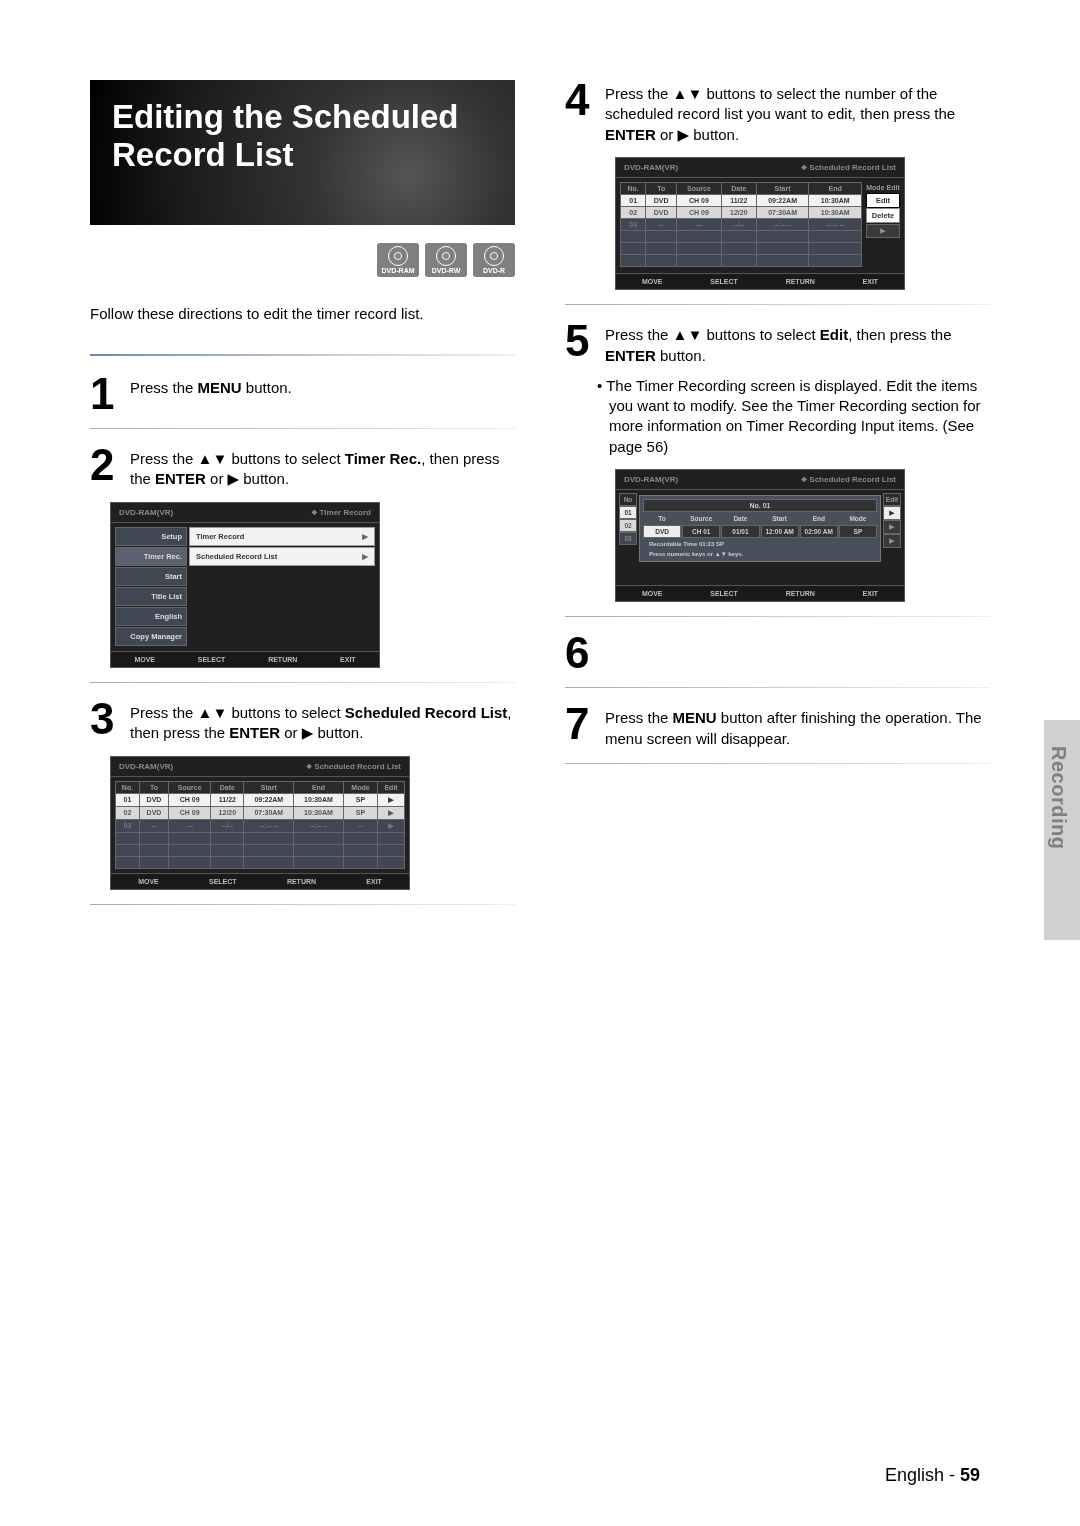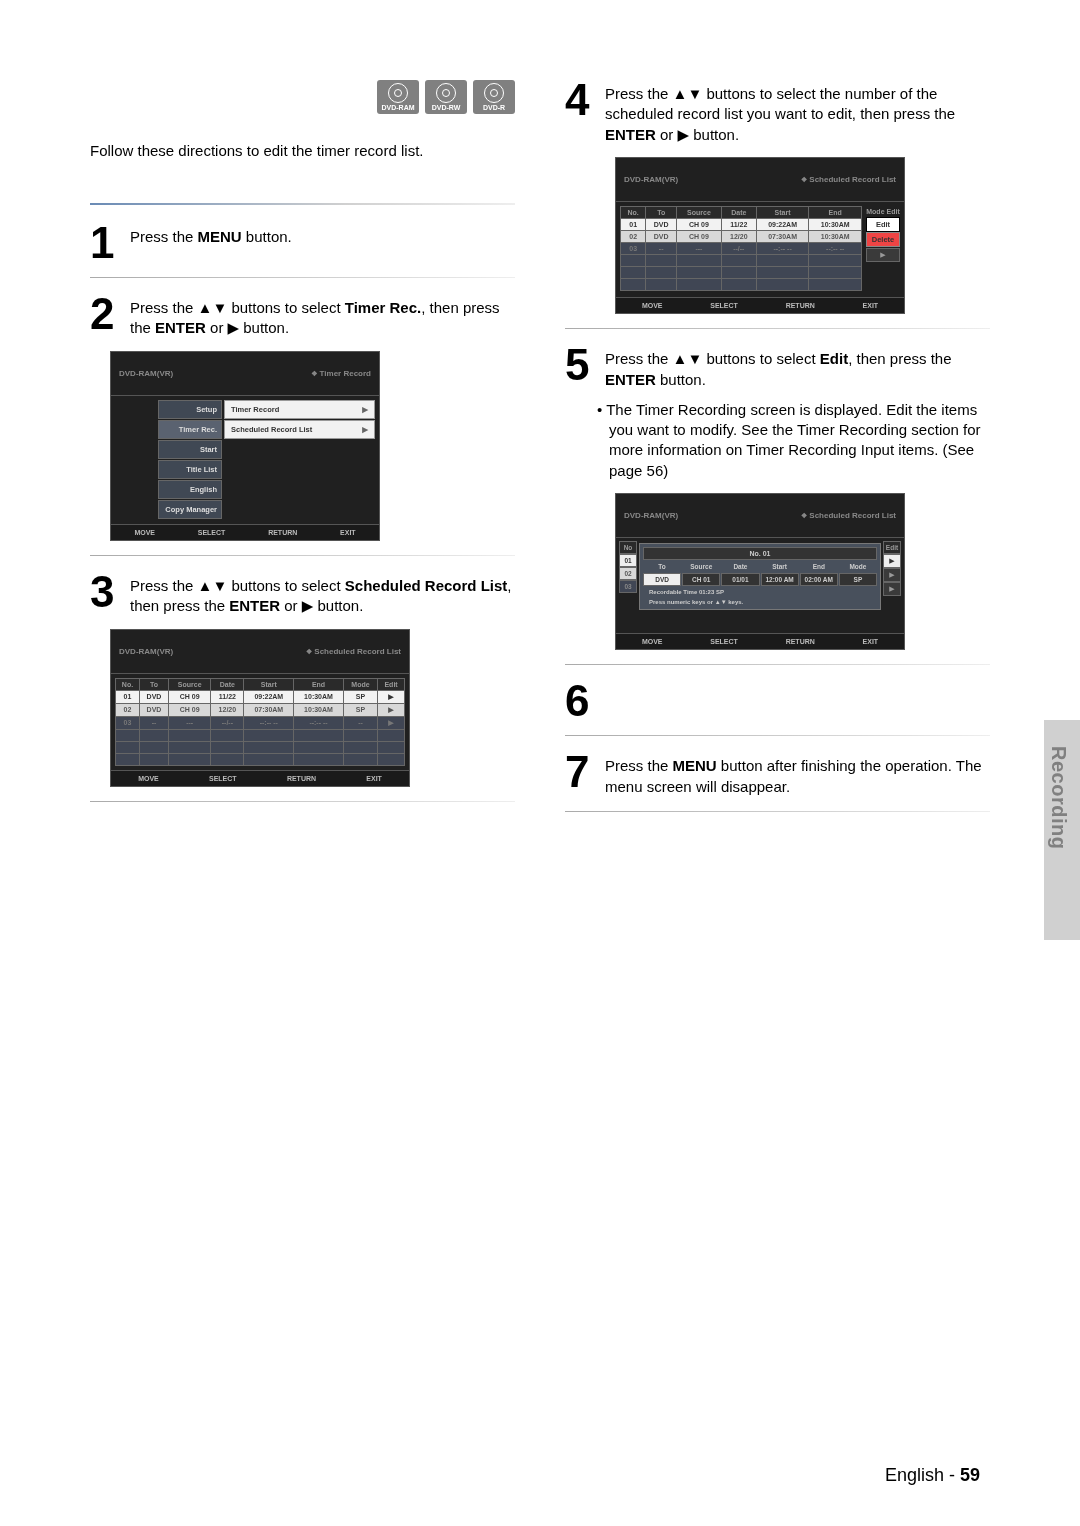--- a/index.html
+++ b/index.html
@@ -60,21 +60,21 @@
     content: "";
     position: absolute;
     width: 6px; height: 6px;
     border: 1px solid #fff;
     border-radius: 50%;
     top: 50%; left: 50%;
     transform: translate(-50%,-50%);
   }
   .intro {
     font-size: 15px;
-    margin-bottom: 44px;
+    margin-bottom: 32px;
   }
   .divider {
     height: 2px;
     background: linear-gradient(to right, #6a8bb5, #d0d0d0 60%, #eee);
     margin: 10px 0 18px 0;
   }
   .divider-thin {
     height: 1.5px;
     background: linear-gradient(to right, #aaa, #eee);
     margin: 14px 0 16px 0;
@@ -110,21 +110,21 @@
     width: 270px;
     background: #202020;
     color: #bbb;
     font-size: 8px;
     margin: 12px 0 14px 20px;
     border: 1px solid #555;
   }
   .osd-header {
     display: flex;
     justify-content: space-between;
-    padding: 17px 8px;
+    padding: 5px 8px;
     border-bottom: 1px solid #555;
     font-weight: bold;
     color: #888;
   }
   .osd-header .r::before { content: "❖ "; font-size: 7px; }
   .osd-body {
     padding: 4px;
     min-height: 95px;
   }
   .osd-footer {
@@ -135,21 +135,21 @@
     background: #1a1a1a;
   }
   .osd-footer span {
     font-size: 7px;
     color: #bbb;
     font-weight: bold;
   }
 
   
   .menu-list { display: flex; }
-  .menu-left { width: 64px; margin-left: 43px; }
+  .menu-left { width: 72px; }
   .menu-left div {
     background: #404854;
     color: #ddd;
     font-size: 7.5px;
     padding: 4px 4px;
     margin-bottom: 1px;
     border: 1px solid #666;
     text-align: right;
     font-weight: bold;
   }
@@ -188,21 +188,21 @@
   .sched-table .dark td { background: #404654; }
   .sched-table .empty td { color: #777; }
 
   
   .popup-col {
     display: flex;
     flex-direction: column;
     gap: 0;
   }
   .popup-btn {
-    background: #ef4444;
+    background: #ffffff;
     color: #333;
     border: 1px solid #888;
     font-size: 7.5px;
     padding: 2px 3px;
     text-align: center;
     font-weight: bold;
   }
   .popup-btn.sel { background: #fff; border: 1px solid #000; }
 
   
@@ -277,20 +277,23 @@
 <body>
 
 <div class="side-tab">
   <span>Recording</span>
 </div>
 
 <div class="two-col">
 
   <div class="col">
 
+    <div class="title-box">
+      <h1>Editing the Scheduled Record List</h1>
+    </div>
 
     <div class="disc-badges">
       <div class="disc-badge">
           <span class="circ"></span>
           <span>DVD-RAM</span>
         </div>
       <div class="disc-badge">
           <span class="circ"></span>
           <span>DVD-RW</span>
         </div>

